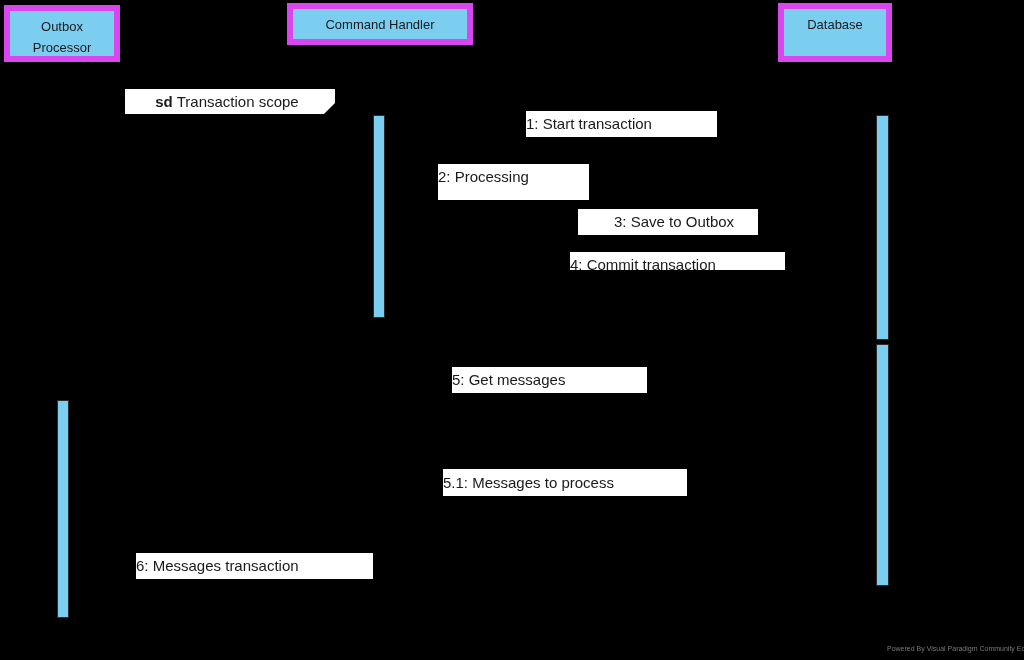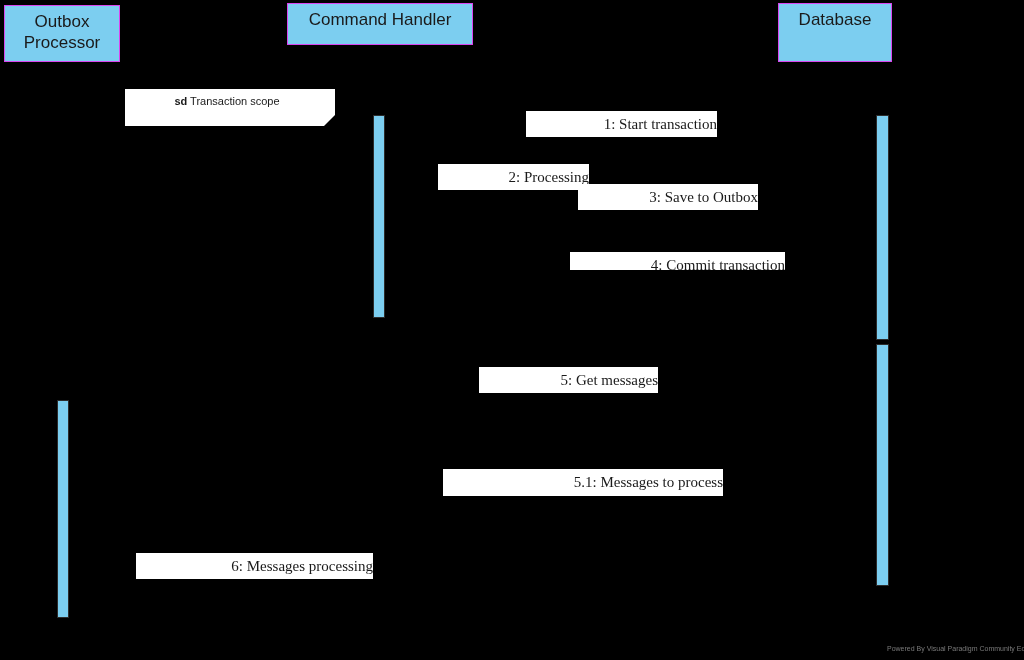--- a/index.html
+++ b/index.html
@@ -15,38 +15,38 @@
   #canvas{
     position:relative;width:1024px;height:660px;overflow:hidden;
     background:var(--background);
     font-family:"Liberation Sans", sans-serif;
     color:var(--diagram-text);
   }
   
   .actor{
     position:absolute;
     background:var(--actor-fill);
-    border:1px solid #d946ef;
+    border:6px solid #d946ef;
     box-sizing:border-box;
     text-align:center;
-    font-size:17px;
+    font-size:13px;
     line-height:21px;
     padding-top:5px;
     color:var(--diagram-text);
   }
   .actor-outbox   {left:4px;  top:5px; width:116px;height:57px;}
   .actor-command  {left:287px;top:3px; width:186px;height:42px;}
   .actor-database {left:778px;top:3px; width:114px;height:59px;}
 
   
   .fragment-tab{
-    position:absolute;left:125px;top:89px;width:210px;height:37px;
+    position:absolute;left:125px;top:89px;width:210px;height:25px;
     background:var(--label-bg);
     clip-path:polygon(0 0,100% 0,100% calc(100% - 11px),calc(100% - 11px) 100%,0 100%);
-    font-size:11px;line-height:25px;text-align:center;
+    font-size:15px;line-height:25px;text-align:center;
     padding-right:6px;box-sizing:border-box;
     color:var(--diagram-text);
   }
   .fragment-tab b{font-weight:bold;}
   .fragment-tab span{display:inline;}
 
   
   .bar{
     position:absolute;
     background:var(--bar-fill);
@@ -57,30 +57,29 @@
   .bar-database-1{left:876px;top:115px;width:13px;height:225px;}
   .bar-database-2{left:876px;top:344px;width:13px;height:242px;}
   .bar-outbox    {left:57px; top:400px;width:12px;height:218px;}
 
   
   .msg{
     position:absolute;
     background:var(--label-bg);
     color:var(--diagram-text);
     font-size:15px;
-    text-align:right;
+    text-align:left;
     box-sizing:border-box;
-    font-family:Liberation Serif, serif;
   }
   .msg-1 {left:526px;top:111px;width:191px;height:26px;line-height:26px;}
-  .msg-2 {left:438px;top:164px;width:151px;height:26px;line-height:26px;}
-  .msg-3 {left:578px;top:184px;width:180px;height:26px;line-height:26px;}
+  .msg-2 {left:438px;top:164px;width:151px;height:36px;line-height:26px;}
+  .msg-3 {left:578px;top:209px;width:180px;height:26px;line-height:26px;padding-left:36px;}
   .msg-4 {left:570px;top:252px;width:215px;height:18px;line-height:26px;}
-  .msg-5 {left:479px;top:367px;width:179px;height:26px;line-height:26px;}
-  .msg-51{left:443px;top:469px;width:280px;height:27px;line-height:27px;}
+  .msg-5 {left:452px;top:367px;width:195px;height:26px;line-height:26px;}
+  .msg-51{left:443px;top:469px;width:244px;height:27px;line-height:27px;}
   .msg-6 {left:136px;top:553px;width:237px;height:26px;line-height:26px;}
 
   
   .watermark{
     position:absolute;left:887px;top:644px;height:10px;
     display:flex;align-items:center;gap:3px;
   }
   .watermark-label{
     font-size:7px;line-height:10px;
     color:var(--watermark-text);
@@ -107,20 +106,20 @@
   <div class="bar bar-database-1"></div>
   <div class="bar bar-database-2"></div>
   <div class="bar bar-outbox"></div>
 
   <div class="msg msg-1">1: Start transaction</div>
   <div class="msg msg-2">2: Processing</div>
   <div class="msg msg-3">3: Save to Outbox</div>
   <div class="msg msg-4">4: Commit transaction</div>
   <div class="msg msg-5">5: Get messages</div>
   <div class="msg msg-51">5.1: Messages to process</div>
-  <div class="msg msg-6">6: Messages processing</div>
+  <div class="msg msg-6">6: Messages transaction</div>
 
   <div class="watermark">
     <span class="watermark-label">Powered By Visual Paradigm Community Edition</span>
 
   </div>
 
 </div>
 
 </body></html>

